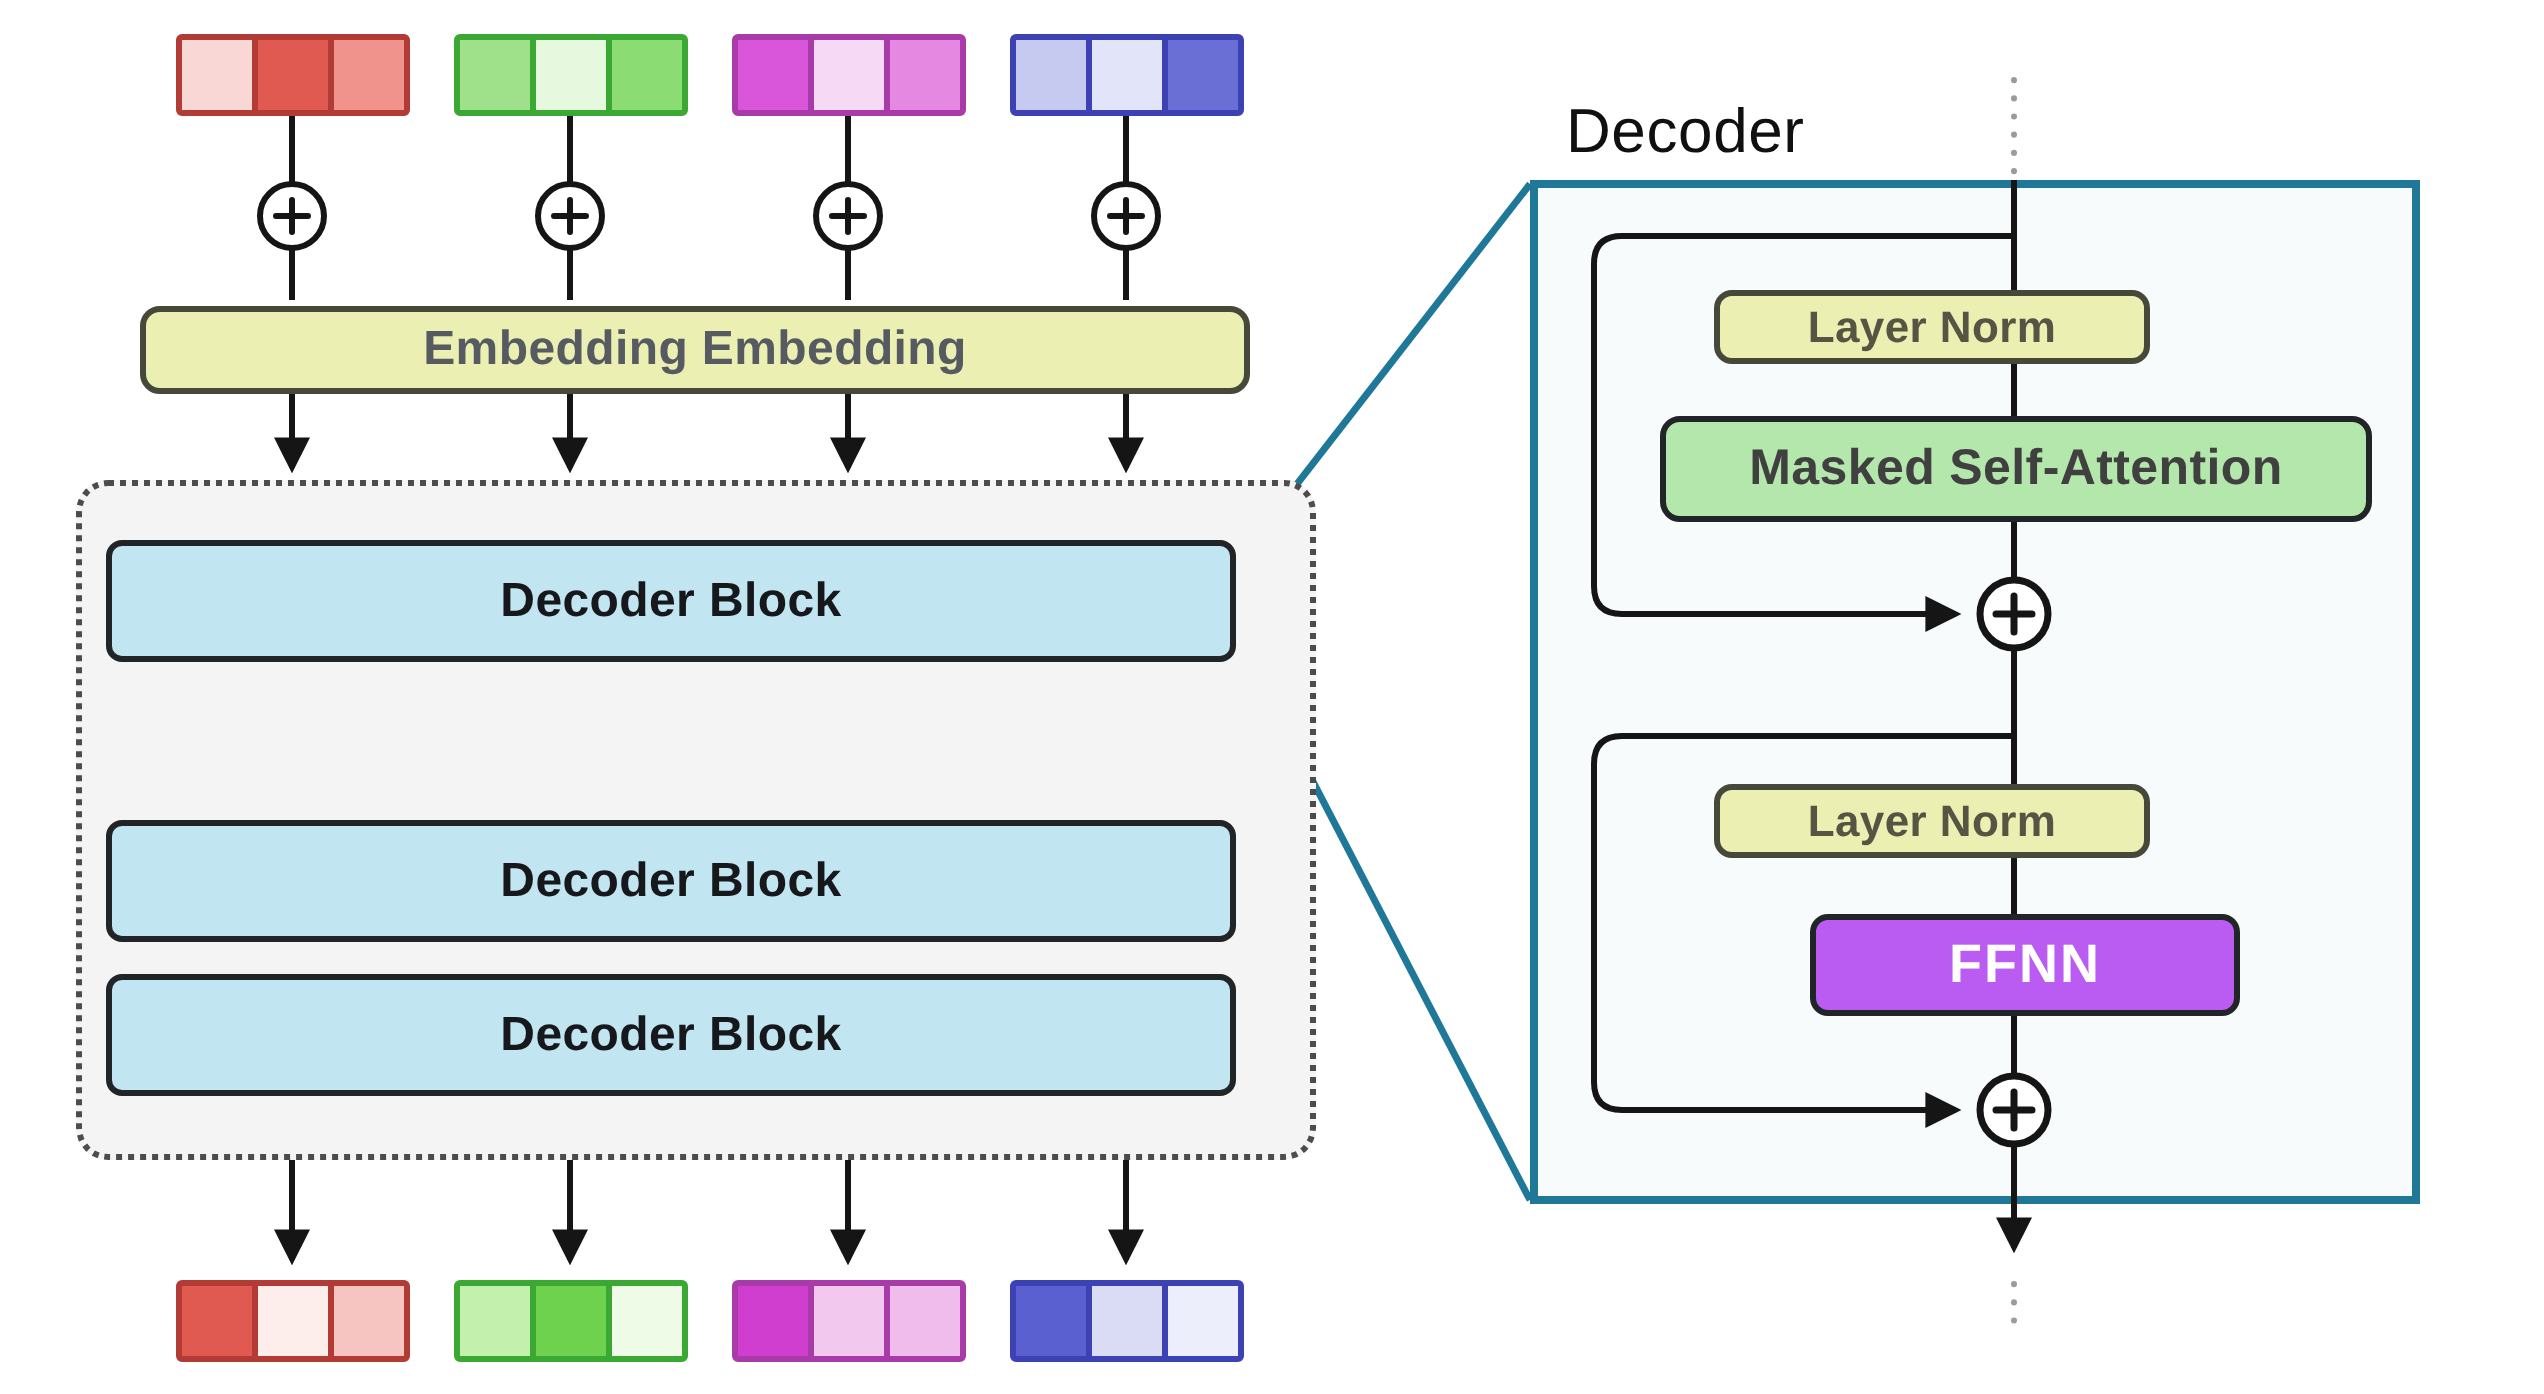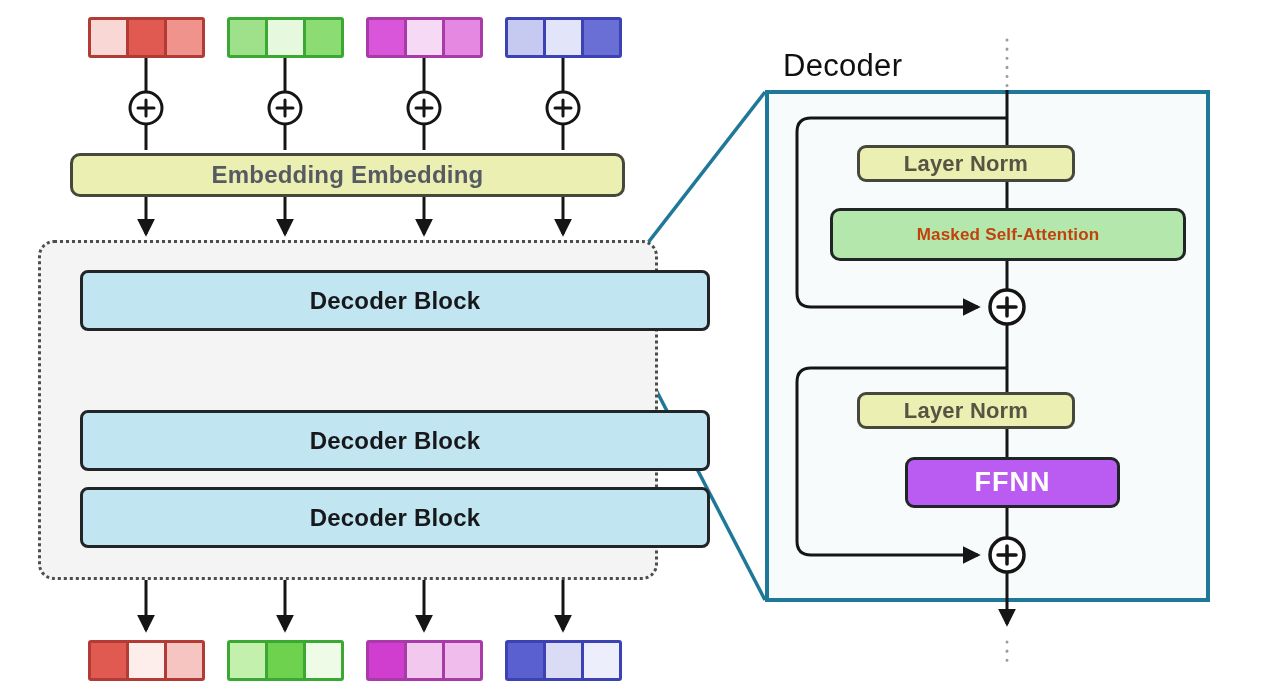--- a/index.html
+++ b/index.html
@@ -47,21 +47,21 @@
 
   .stack-container {
     position: absolute;
     left: 38px; top: 240px; width: 620px; height: 340px;
     background: var(--stack-fill, #f4f4f4);
     border: 3px dotted #4c4c4c;
     border-radius: 16px;
   }
 
   .decoder-block {
-    left: 80px; width: 630px; height: 61px;
+    left: 53px; width: 565px; height: 61px;
     background: var(--decoder-block-fill, #c2e5f2);
     border: 3px solid #222528;
     border-radius: 8px;
     font-size: 24px;
     color: #16181b;
   }
 
   .decoder-title {
     position: absolute;
     left: 783px; top: 48px;
@@ -87,22 +87,22 @@
     color: #565443;
   }
   .layer-norm-1 { top: 145px; }
   .layer-norm-2 { top: 392px; }
 
   .masked-attn {
     left: 830px; top: 208px; width: 356px; height: 53px;
     background: var(--green-fill, #b4e7ab);
     border: 3px solid #222528;
     border-radius: 10px;
-    font-size: 17px;
-    color: #c2410c;
+    font-size: 25px;
+    color: #404040;
   }
 
   .ffnn {
     left: 905px; top: 457px; width: 215px; height: 51px;
     background: var(--purple-fill, #ba5cf1);
     border: 3px solid #222528;
     border-radius: 9px;
     font-size: 27px;
     color: #ffffff;
     letter-spacing: 1px;

